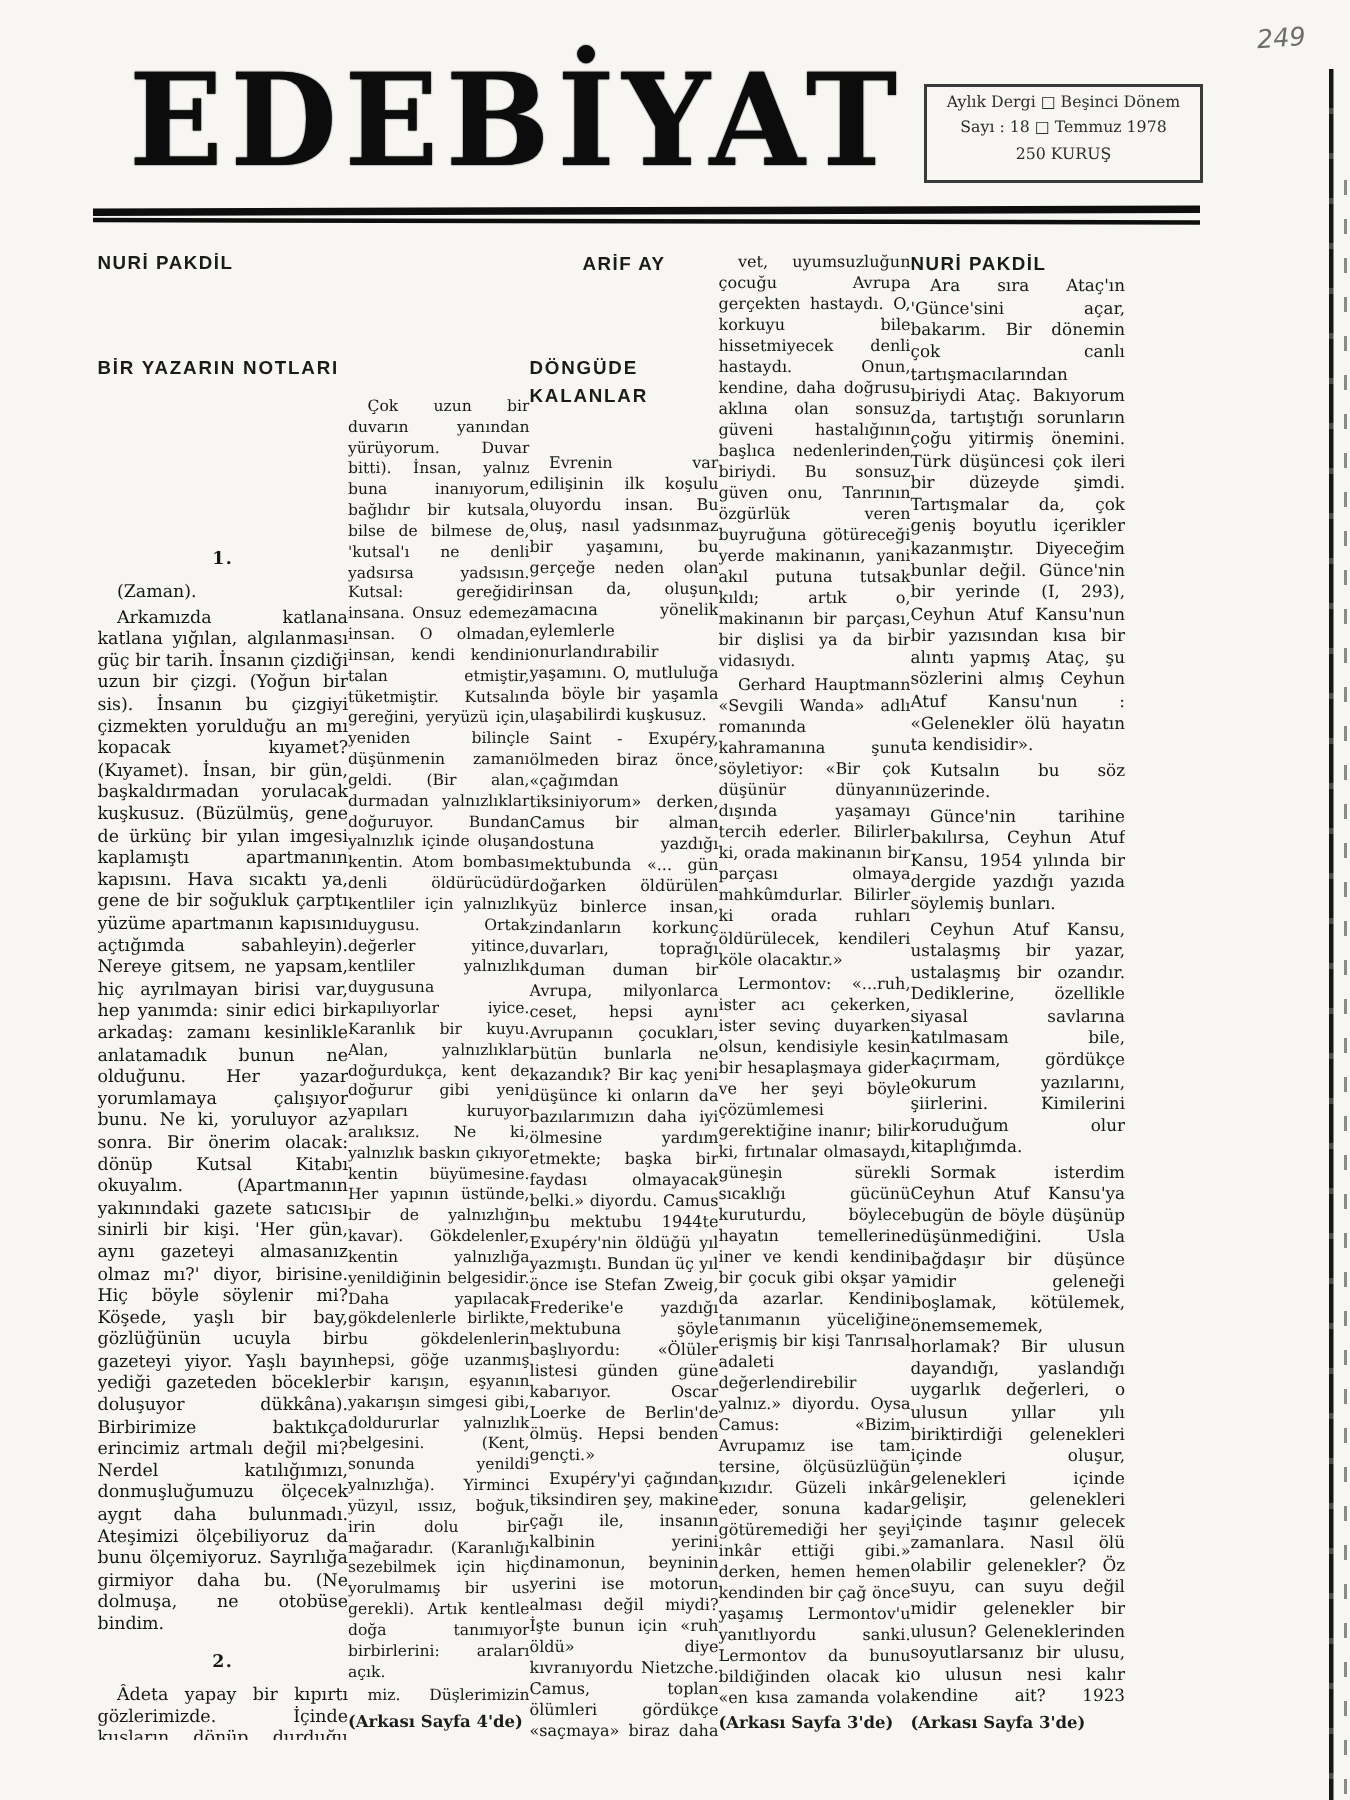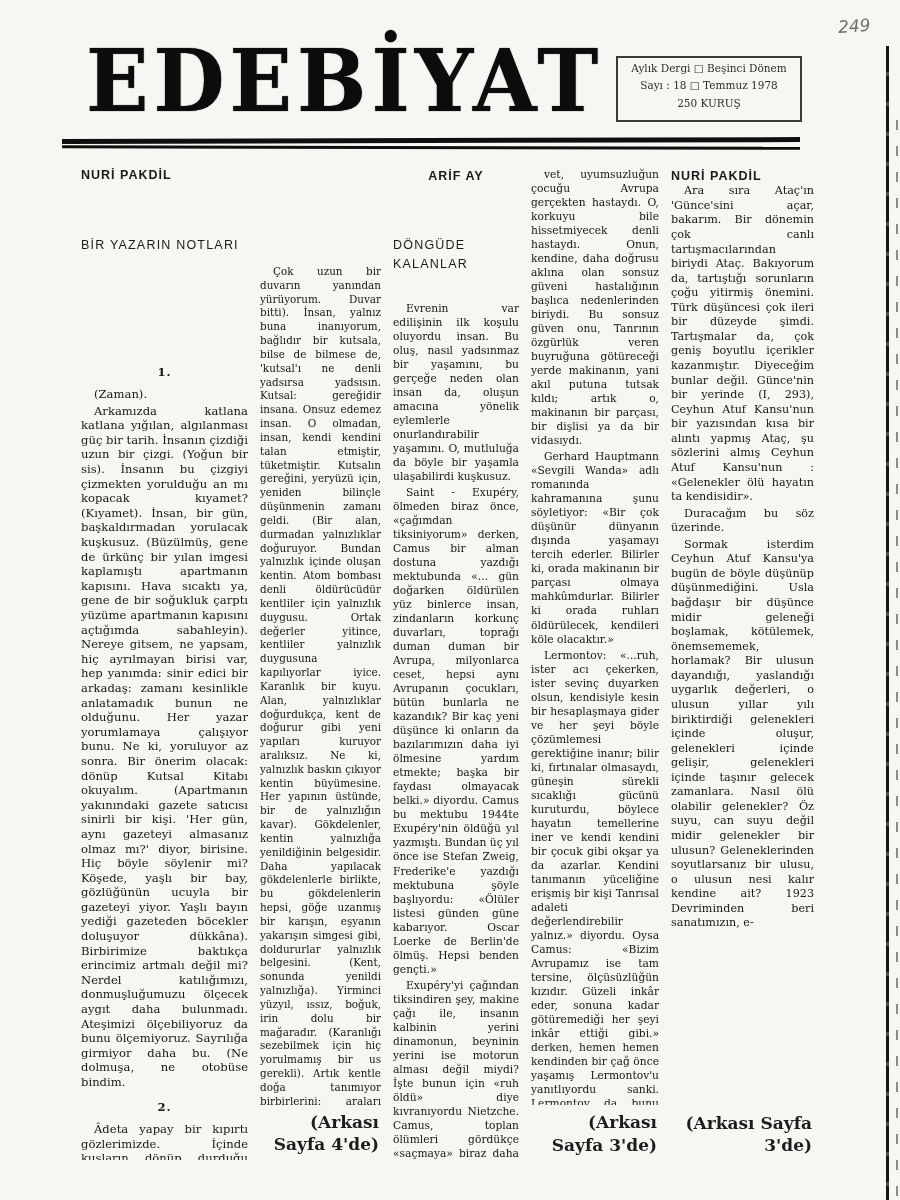--- a/index.html
+++ b/index.html
@@ -35,52 +35,52 @@
   .scan-edge{
     position:absolute;right:11px;top:46px;bottom:0;width:3px;
     background:repeating-linear-gradient(#161616 0 26px,#4a4a4a 26px 30px);
   }
   .scan-edge2{
     position:absolute;right:2px;top:120px;bottom:0;width:2px;
     background:repeating-linear-gradient(#8a8a8a 0 10px,transparent 10px 26px);
   }
   
   .content{
-    position:absolute;left:81px;top:168px;width:733px;height:992px;
-    display:flex;gap:12px;
+    position:absolute;left:65px;top:168px;width:733px;height:992px;
+    display:flex;
   }
   .column{display:flex;flex-direction:column;height:100%;box-sizing:border-box;}
   .col-0{width:167px;font-size:11.6px;line-height:1.26;}
   .col-1{width:121px;font-size:10.4px;line-height:1.33;padding-top:97px;}
   .col-2{width:126px;font-size:10.7px;line-height:1.31;align-items:center;}
   .col-3{width:128px;font-size:10.7px;line-height:1.31;}
   .col-4{width:143px;font-size:11.2px;line-height:1.30;}
   .byline{
     font-family:"Liberation Sans","DejaVu Sans",sans-serif;
     font-weight:bold;font-size:12.5px;letter-spacing:1px;color:#1b1b1b;
     white-space:nowrap;
   }
   .byline:empty,.art-title:empty,.caption:empty{display:none;}
   .art-title{
     font-family:"Liberation Sans","DejaVu Sans",sans-serif;
-    font-weight:normal;font-size:12.5px;letter-spacing:1.2px;color:#1b1b1b;
+    font-weight:bold;font-size:12.5px;letter-spacing:1.2px;color:#1b1b1b;
     margin-top:52px;line-height:1.5;
   }
   .col-0 .body{margin-top:100px;}
   .col-2 .body{margin-top:28px;}
   .col-4 .art-title{margin-top:50px;}
   .col-4 .body{}
   .body{flex:1 1 auto;overflow:hidden;text-align:justify;}
   .body p{margin:0 0 2px 0;text-indent:13px;hyphens:auto;-webkit-hyphens:auto;}
   .body p.section{
     text-align:center;text-indent:0;font-weight:bold;
     margin:10px 0 8px 0;letter-spacing:1px;
   }
   .caption{
-    flex:0 0 auto;text-align:right;font-size:17px;font-weight:bold;
+    flex:0 0 auto;font-size:11px;font-weight:bold;
     padding:6px 2px 4px 0;color:#1d1d1d;
   }
 </style>
 </head>
 <body>
 
 <div class="handwritten">249</div>
 
 <div class="masthead-title">EDEBİYAT</div>
 
@@ -140,19 +140,21 @@
         <p>Gerhard Hauptmann «Sevgili Wanda» adlı romanında kahramanına şunu söyletiyor: «Bir çok düşünür dünyanın dışında yaşamayı tercih ederler. Bilirler ki, orada makinanın bir parçası olmaya mahkûmdurlar. Bilirler ki orada ruhları öldürülecek, kendileri köle olacaktır.»</p>
         <p>Lermontov: «...ruh, ister acı çekerken, ister sevinç duyarken olsun, kendisiyle kesin bir hesaplaşmaya gider ve her şeyi böyle çözümlemesi gerektiğine inanır; bilir ki, fırtınalar olmasaydı, güneşin sürekli sıcaklığı gücünü kuruturdu, böylece hayatın temellerine iner ve kendi kendini bir çocuk gibi okşar ya da azarlar. Kendini tanımanın yüceliğine erişmiş bir kişi Tanrısal adaleti değerlendirebilir yalnız.» diyordu. Oysa Camus: «Bizim Avrupamız ise tam tersine, ölçüsüzlüğün kızıdır. Güzeli inkâr eder, sonuna kadar götüremediği her şeyi inkâr ettiği gibi.» derken, hemen hemen kendinden bir çağ önce yaşamış Lermontov'u yanıtlıyordu sanki. Lermontov da bunu bildiğinden olacak ki «en kısa zamanda yola çıkacağım - ama Avrupa'ya değil, Tanrı korusun! Arabistan'a, Hindistan'a gideceğim - belki de yolda bir yerlerde ölürüm. Hiç olmazsa bu son rahatlığım fırtınalarla, kötü yollarla bozulmaz» diye söylüyordu «Zamanımızın Bir Kahramanı»nı. Lermon-</p>
       </div>
     <div class="caption">(Arkası Sayfa 3'de)</div>
   </div>
 
   <div class="column col-4">
     <div class="byline">NURİ PAKDİL</div>
     <div class="body">
         <p>Ara sıra Ataç'ın 'Günce'sini açar, bakarım. Bir dönemin çok canlı tartışmacılarından biriydi Ataç. Bakıyorum da, tartıştığı sorunların çoğu yitirmiş önemini. Türk düşüncesi çok ileri bir düzeyde şimdi. Tartışmalar da, çok geniş boyutlu içerikler kazanmıştır. Diyeceğim bunlar değil. Günce'nin bir yerinde (I, 293), Ceyhun Atuf Kansu'nun bir yazısından kısa bir alıntı yapmış Ataç, şu sözlerini almış Ceyhun Atuf Kansu'nun : «Gelenekler ölü hayatın ta kendisidir».</p>
-        <p>Duracağım bu söz üzerinde.</p>
+        <p>Kutsalın bu söz üzerinde.</p>
+        <p>Günce'nin tarihine bakılırsa, Ceyhun Atuf Kansu, 1954 yılında bir dergide yazdığı yazıda söylemiş bunları.</p>
+        <p>Ceyhun Atuf Kansu, ustalaşmış bir yazar, ustalaşmış bir ozandır. Dediklerine, özellikle siyasal savlarına katılmasam bile, kaçırmam, gördükçe okurum yazılarını, şiirlerini. Kimilerini koruduğum olur kitaplığımda.</p>
         <p>Sormak isterdim Ceyhun Atuf Kansu'ya bugün de böyle düşünüp düşünmediğini. Usla bağdaşır bir düşünce midir geleneği boşlamak, kötülemek, önemsememek, horlamak? Bir ulusun dayandığı, yaslandığı uygarlık değerleri, o ulusun yıllar yılı biriktirdiği gelenekleri içinde oluşur, gelenekleri içinde gelişir, gelenekleri içinde taşınır gelecek zamanlara. Nasıl ölü olabilir gelenekler? Öz suyu, can suyu değil midir gelenekler bir ulusun? Geleneklerinden soyutlarsanız bir ulusu, o ulusun nesi kalır kendine ait? 1923 Devriminden beri sanatımızın, e-</p>
       </div>
     <div class="caption">(Arkası Sayfa 3'de)</div>
   </div>
 
 </div>
 
 </body></html>

